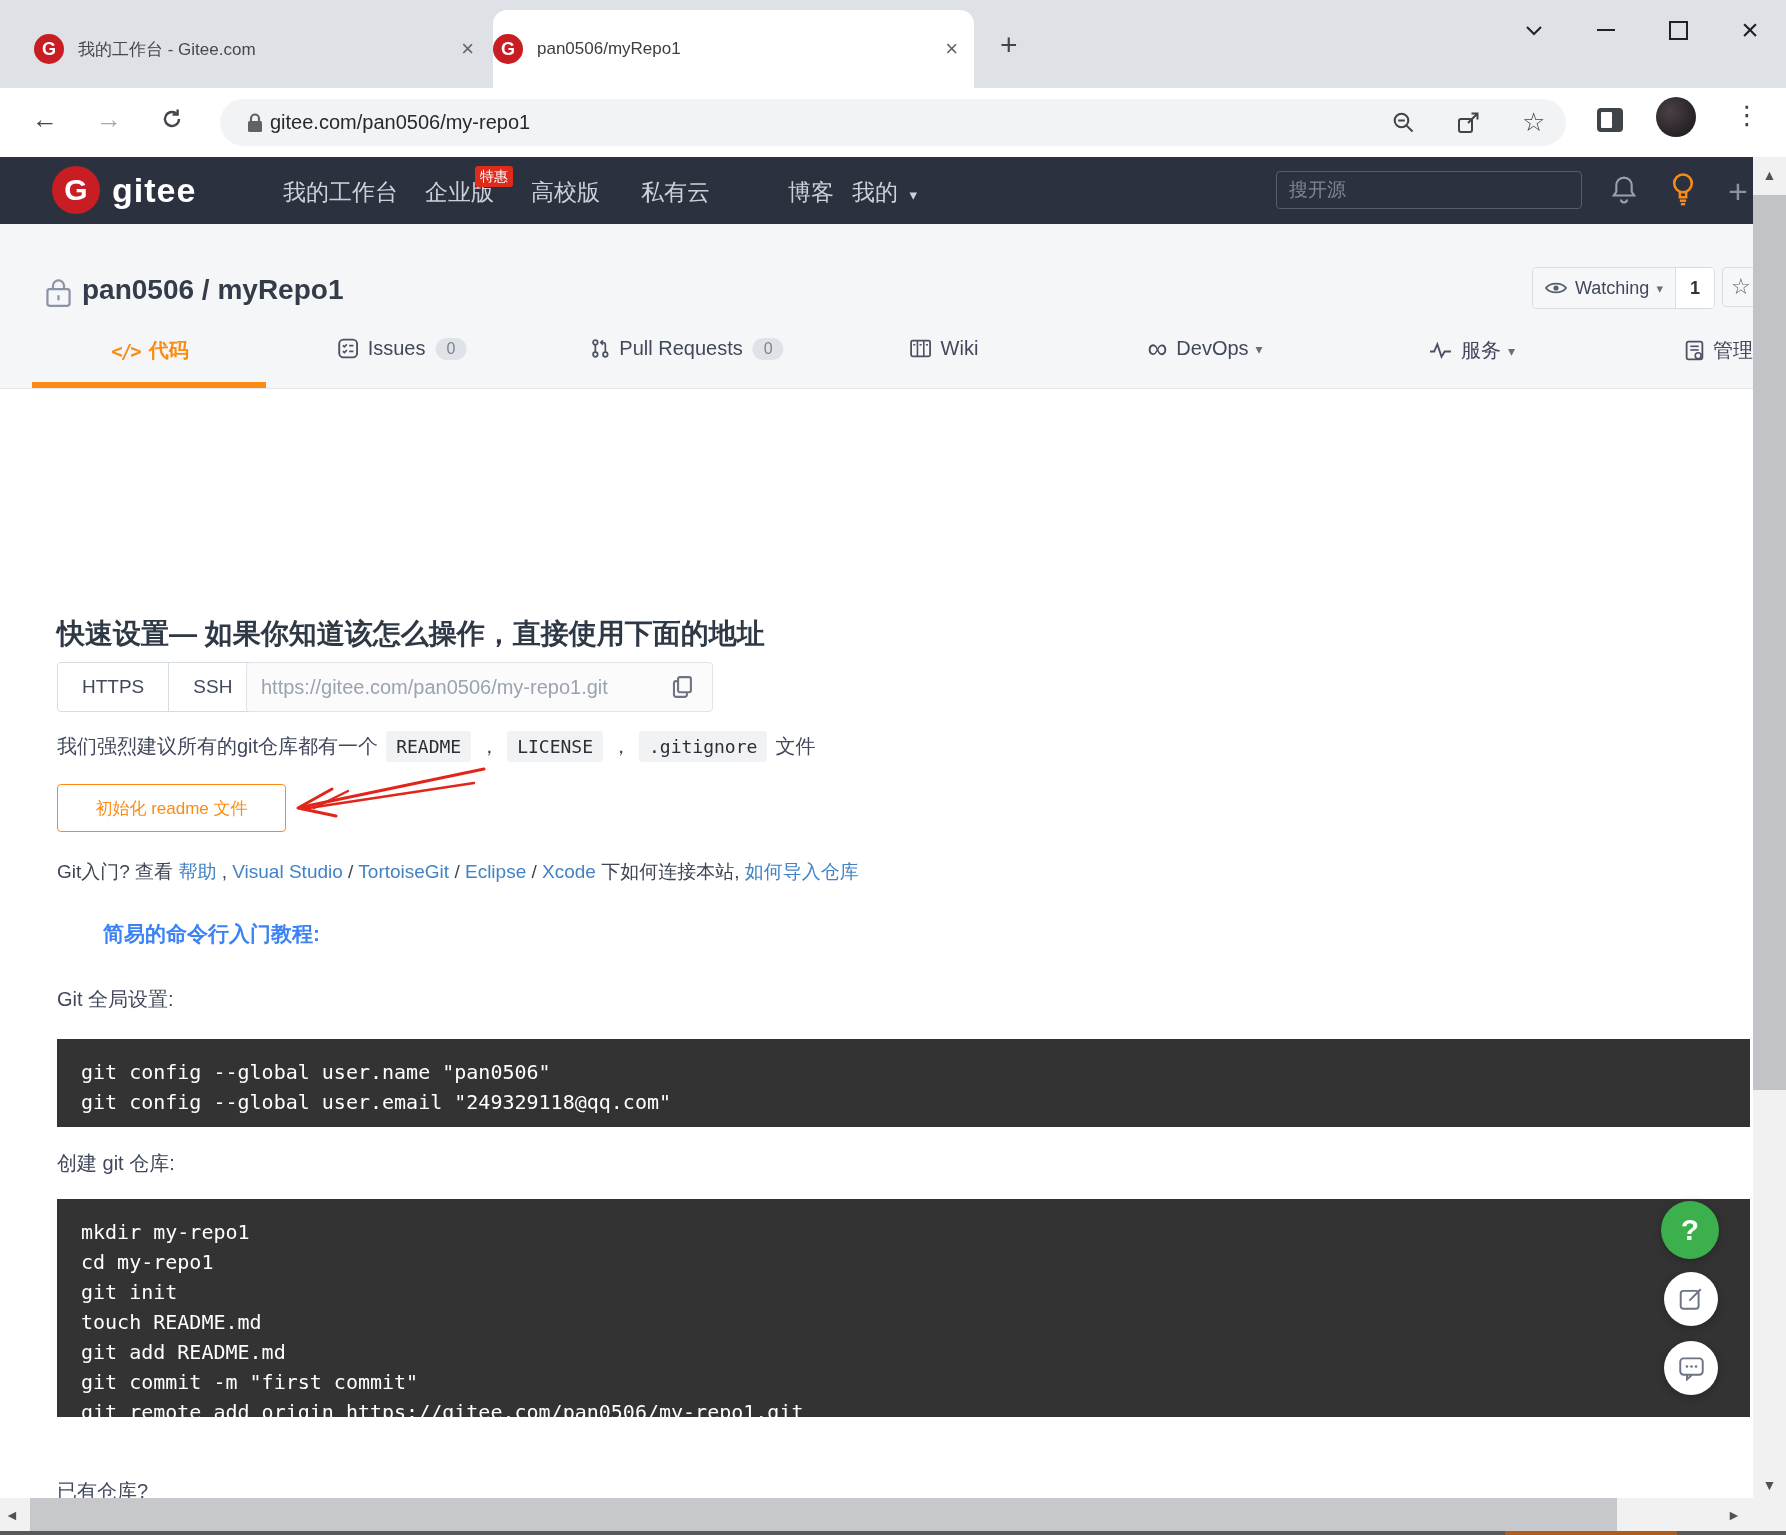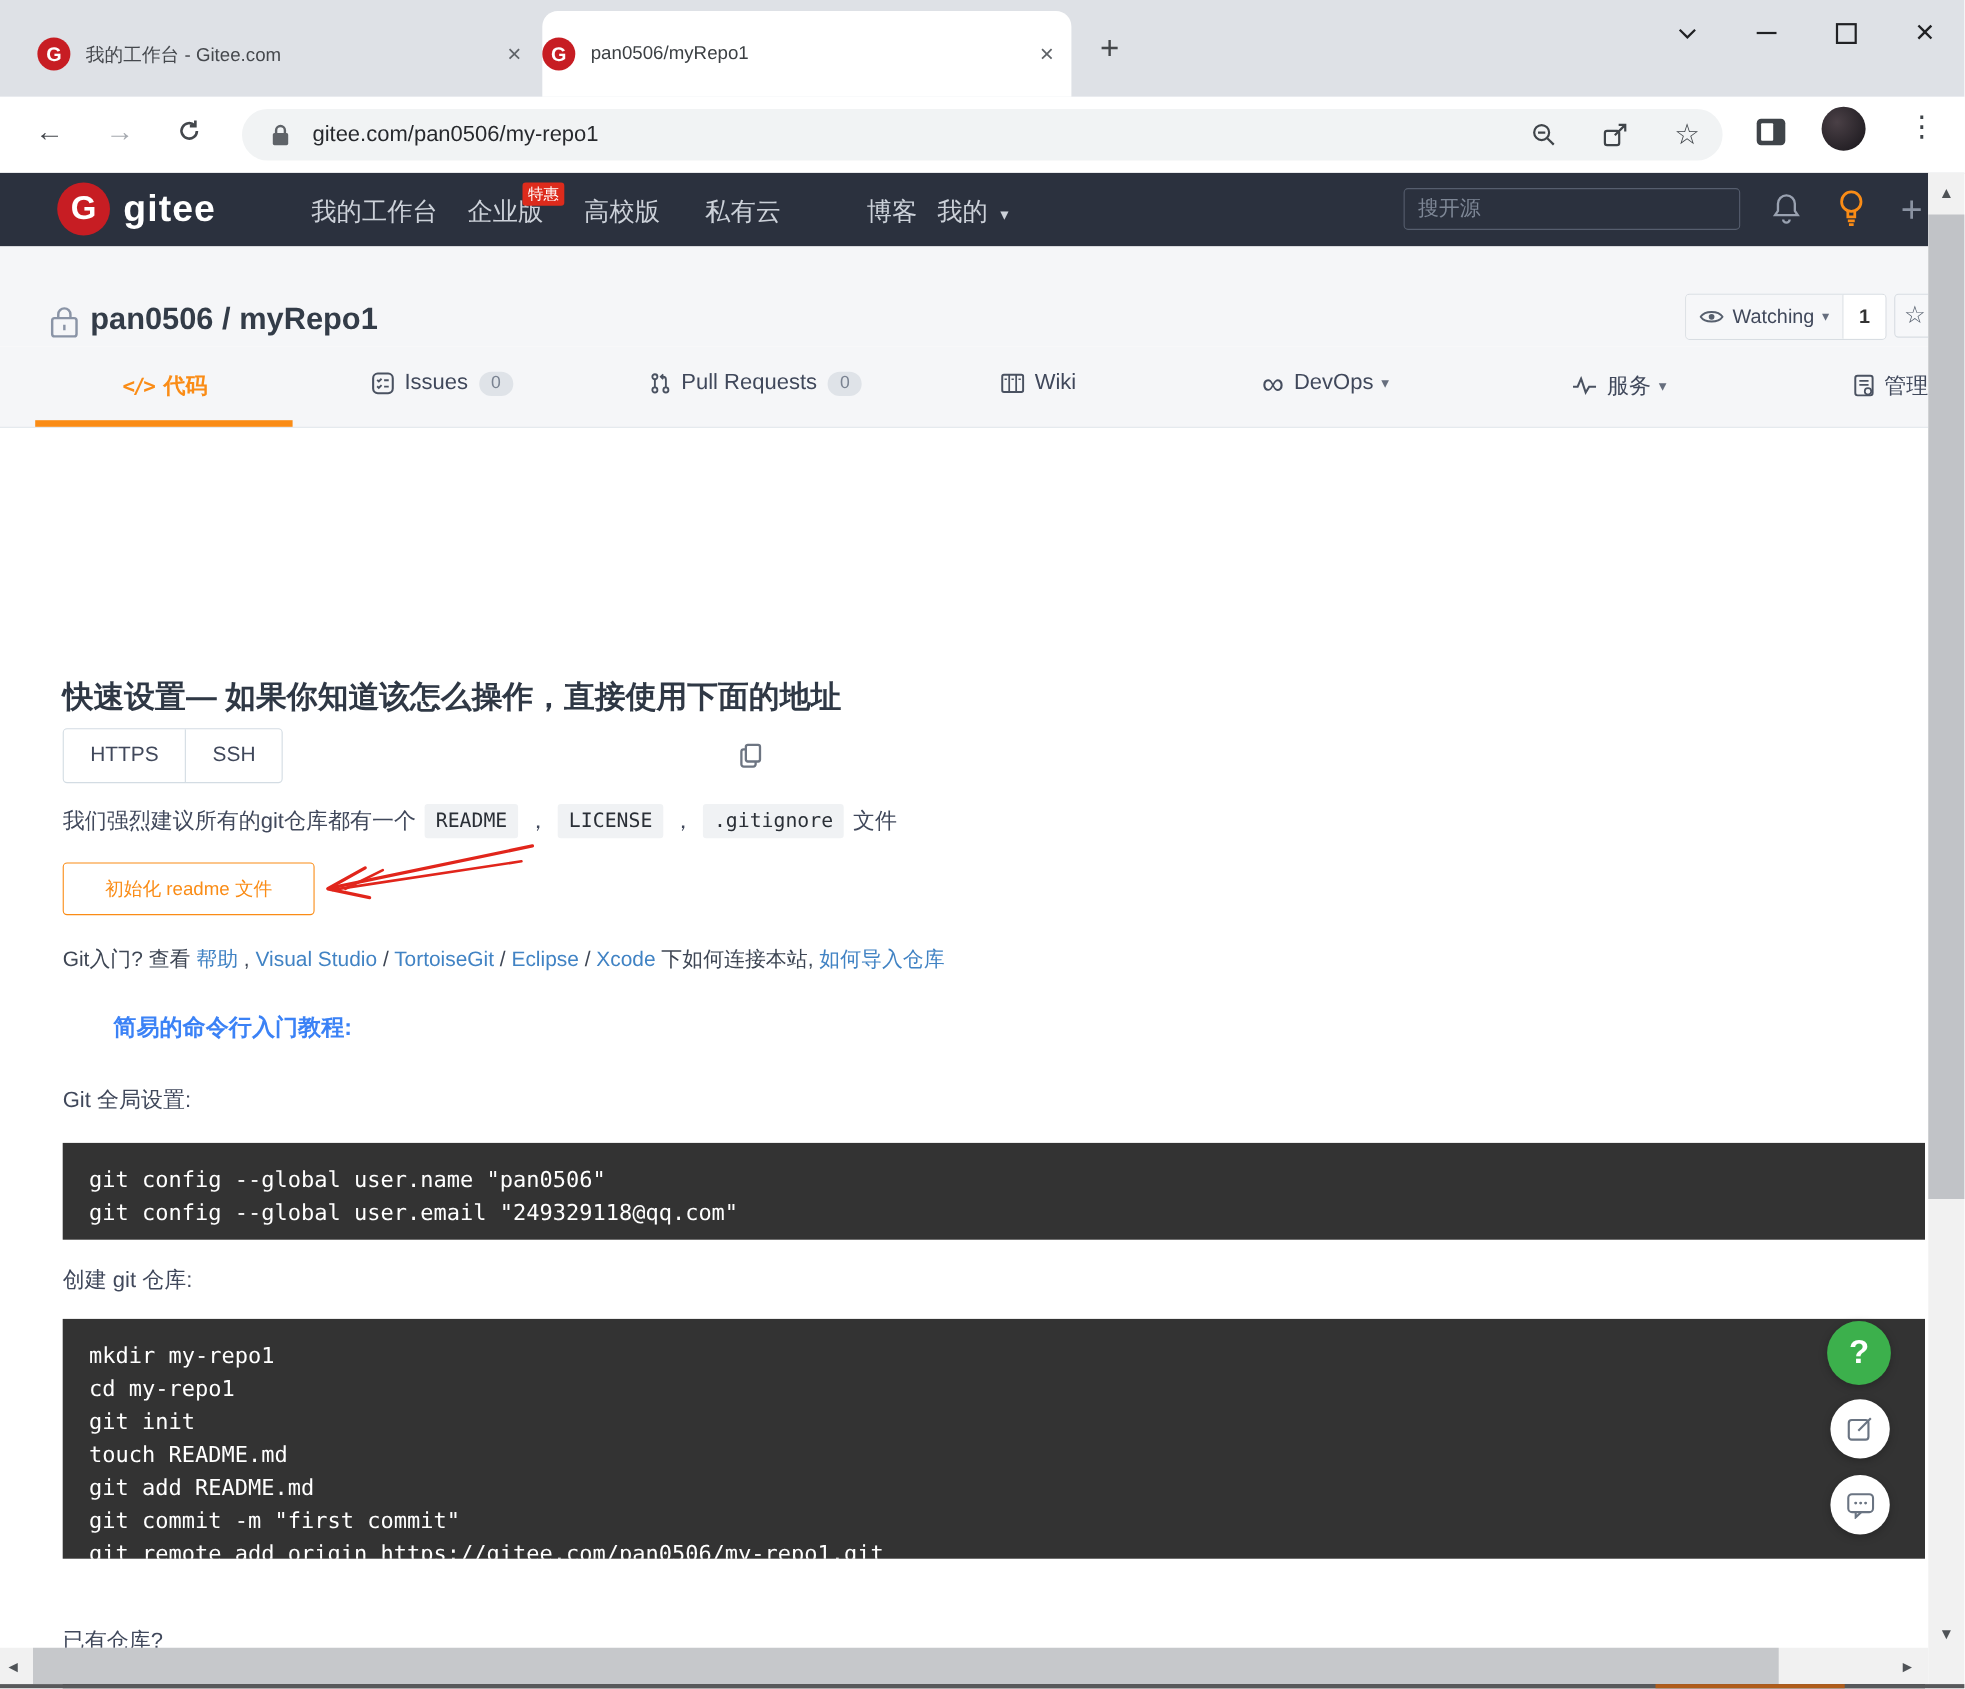--- a/index.html
+++ b/index.html
@@ -17,21 +17,21 @@
   #tab-active{left:493px;width:481px;background:#fff;border-radius:14px 14px 0 0;}
   #tab-inactive{left:34px;width:456px;}
   #tab-inactive .ttl{color:#45484d;}
   #newtab{position:absolute;left:1000px;top:28px;font-size:30px;color:#44474a;font-weight:300;}
   #wincontrols{position:absolute;right:0;top:0;height:60px;display:flex;align-items:center;}
   .wc{width:72px;text-align:center;color:#202124;}
   #toolbar{position:absolute;left:0;top:88px;width:1786px;height:69px;background:#fff;border-bottom:1px solid #dadce0;}
   .navbtn{position:absolute;top:16px;font-size:26px;color:#43474c;}
   #addrpill{position:absolute;left:220px;top:11px;width:1346px;height:47px;border-radius:24px;background:#f1f3f4;
     display:flex;align-items:center;}
-  #addrurl{font-size:20px;color:#27292d;margin-left:20px;}
+  #addrurl{font-size:20px;color:#27292d;margin-left:6px;}
   .pill-ic{position:absolute;top:12px;}
 
   
   #page{position:absolute;left:0;top:157px;width:1753px;height:1378px;background:#fff;overflow:hidden;}
 
   
   #gtnav{position:absolute;left:0;top:0;width:1753px;height:67px;background:#2b313e;}
   #gtlogo{position:absolute;left:52px;top:9px;display:flex;align-items:center;}
   #gtmark{width:48px;height:48px;border-radius:50%;background:#c71d23;color:#fff;font-weight:bold;
     font-size:30px;display:flex;align-items:center;justify-content:center;}
@@ -325,20 +325,21 @@
       <div id="underline"></div>
     </div>
 
     <div id="content">
       <div class="h-quick">快速设置— 如果你知道该怎么操作，直接使用下面的地址</div>
 
       <div id="protogrp">
         <div class="proto" id="proto-https">HTTPS</div>
         <div class="proto">SSH</div>
       </div>
+      <input id="cloneinput" readonly="" value="https://gitee.com/pan0506/my-repo1.git" style="">
       <div id="copyic">
         <svg width="21" height="24" viewBox="0 0 18 20">
             <rect x="5.2" y="1.5" width="11" height="13" rx="1.5" fill="none" stroke="#6d7582" stroke-width="1.8"></rect>
             <path d="M5.2 5H3.5a1.8 1.8 0 0 0-1.8 1.8v9.9a1.8 1.8 0 0 0 1.8 1.8H11a1.8 1.8 0 0 0 1.8-1.8V14.5" fill="none" stroke="#6d7582" stroke-width="1.8"></path>
           </svg>
       </div>
 
       <div id="adviceline">
         <span>我们强烈建议所有的git仓库都有一个</span>
         <span class="chip">README</span>

